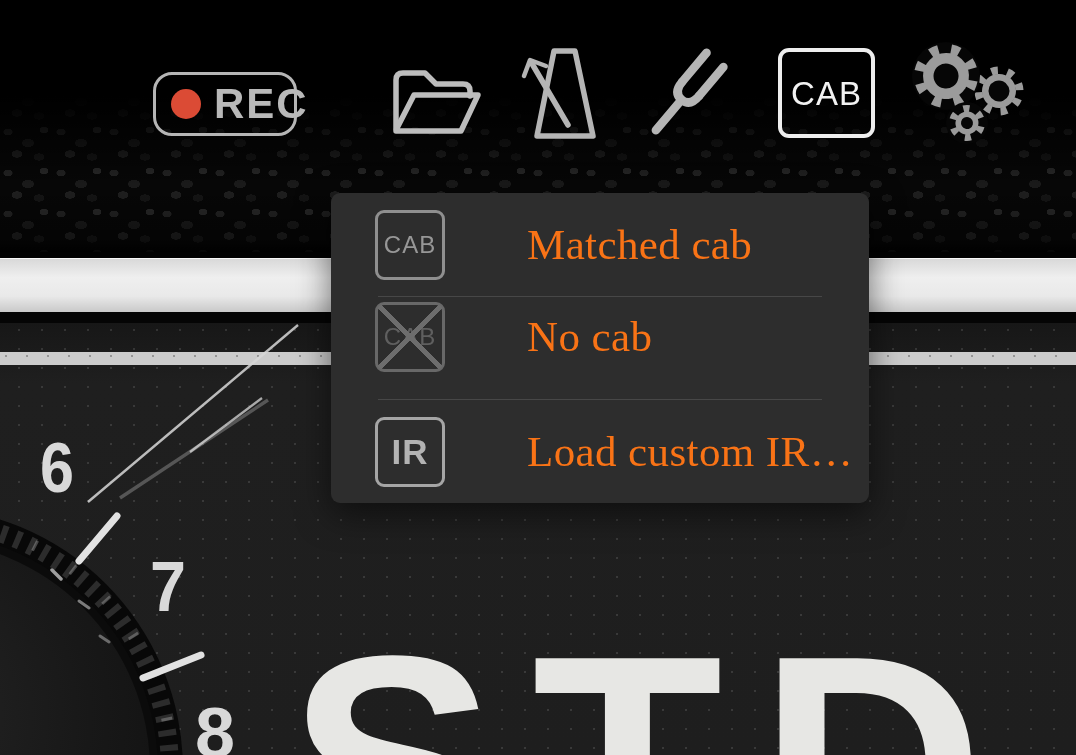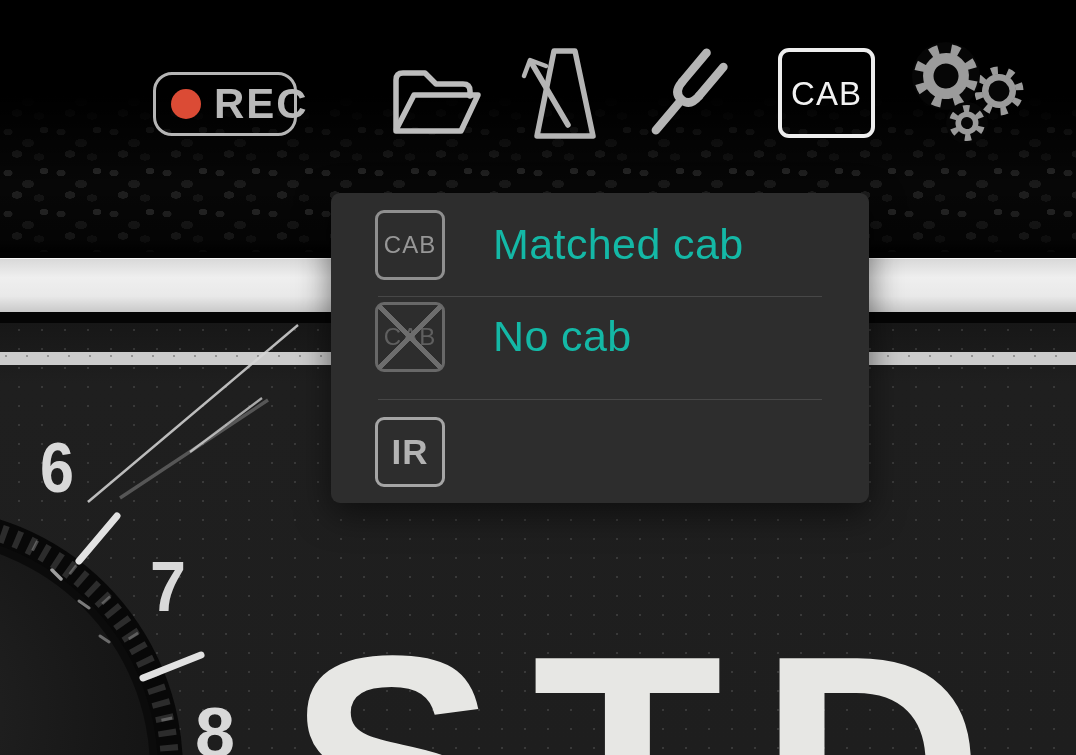--- a/index.html
+++ b/index.html
@@ -85,21 +85,21 @@
   .box-nocab{border:3px solid #686868;}
   .box-nocab span{font-size:24px;letter-spacing:1px;color:#5f5f5f;line-height:1;}
   .cross{
     position:absolute;inset:-1px;border-radius:7px;
     background:
       linear-gradient(to top right, transparent calc(50% - 2.2px), #6d6d6d calc(50% - 2.2px), #6d6d6d calc(50% + 2.2px), transparent calc(50% + 2.2px)),
       linear-gradient(to bottom right, transparent calc(50% - 2.2px), #6d6d6d calc(50% - 2.2px), #6d6d6d calc(50% + 2.2px), transparent calc(50% + 2.2px));
   }
   .box-ir{border:3px solid #a5a5a5;}
   .box-ir span{font-size:35px;font-weight:bold;letter-spacing:1px;color:#b3b3b3;line-height:1;}
-  .mi-label{margin-left:48px;font-size:43px;color:#14b8a6;letter-spacing:.4px;white-space:nowrap;}
+  .mi-label{margin-left:82px;font-size:43px;color:#f97316;letter-spacing:.4px;white-space:nowrap;font-family:Liberation Serif, serif;}
 </style>
 </head>
 <body>
 
 <div class="stage">
 
   <div class="tolex"></div>
   <div class="band-black-a"></div>
   <div class="white-stripe"></div>
   <div class="band-black-b"></div>
@@ -211,16 +211,17 @@
       </div>
       <div class="mi-label">No cab</div>
     </div>
 
     <div class="menu-divider md-1"></div>
 
     <div class="menu-item mi-2">
       <div class="mi-iconbox box-ir">
         <span>IR</span>
       </div>
+      <div class="mi-label">Load custom IR…</div>
     </div>
 
   </div>
 </div>
 
 </body></html>

